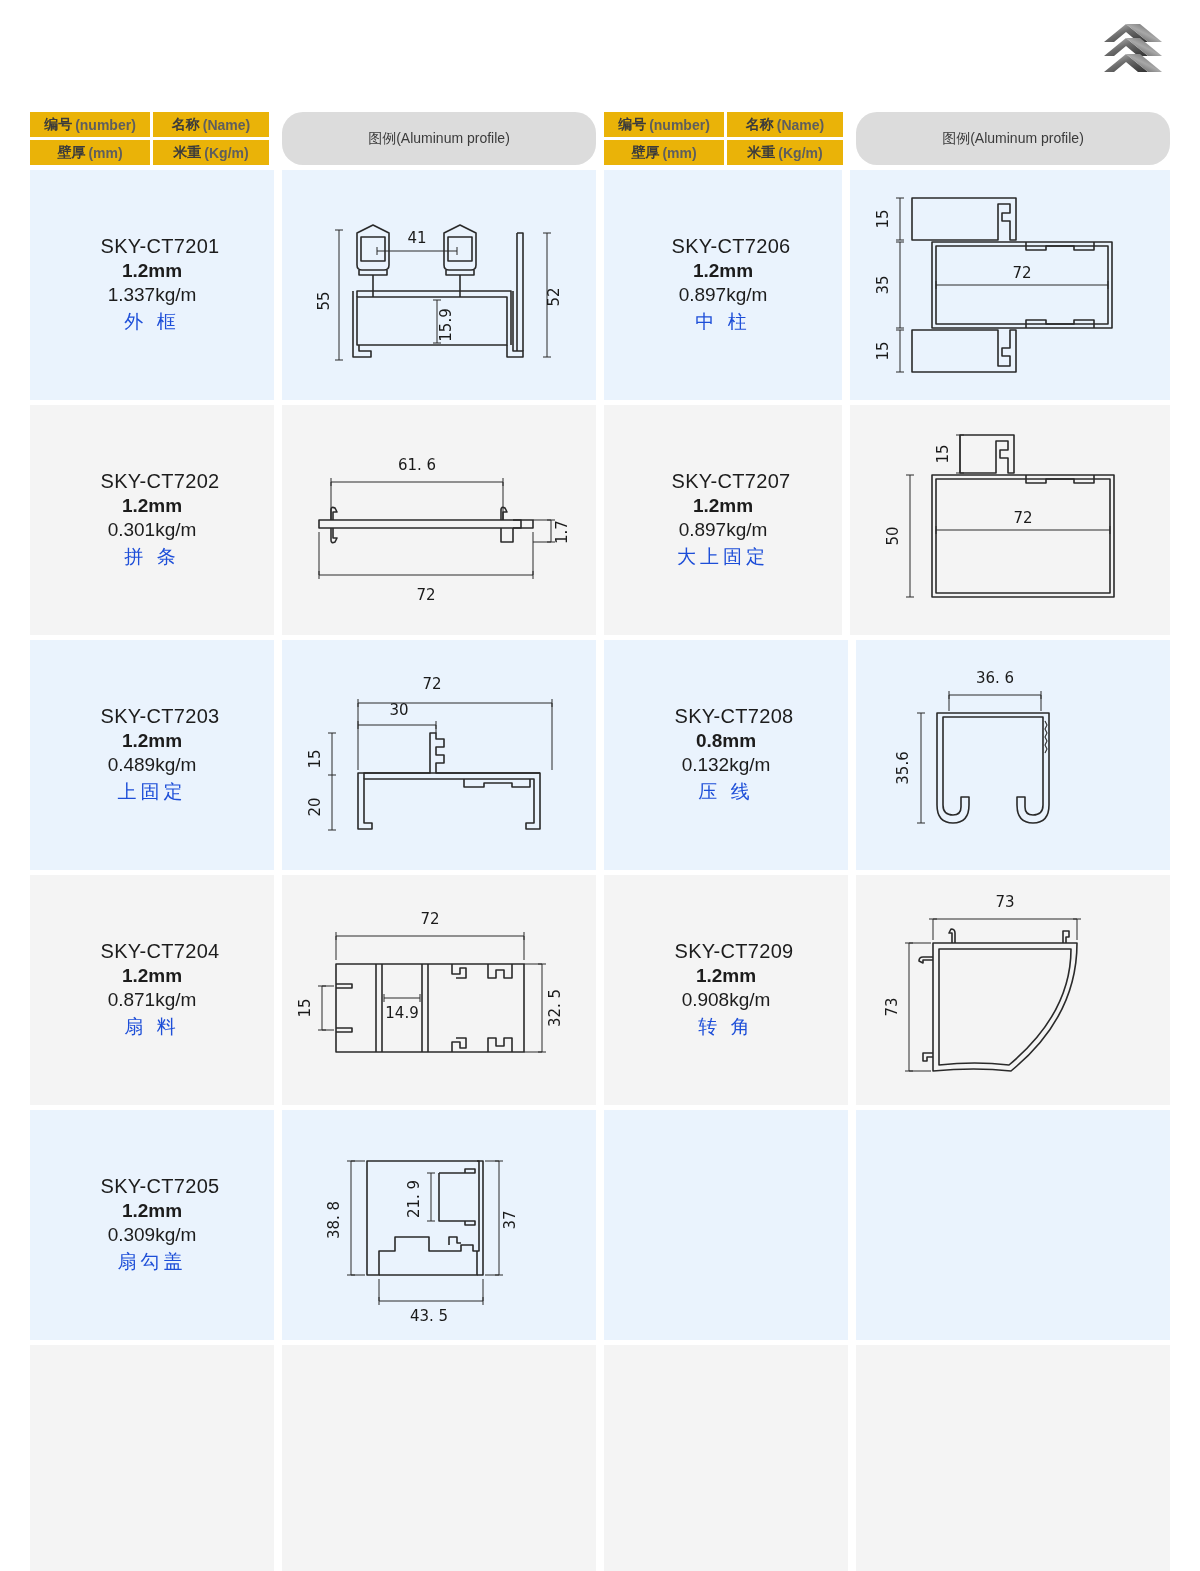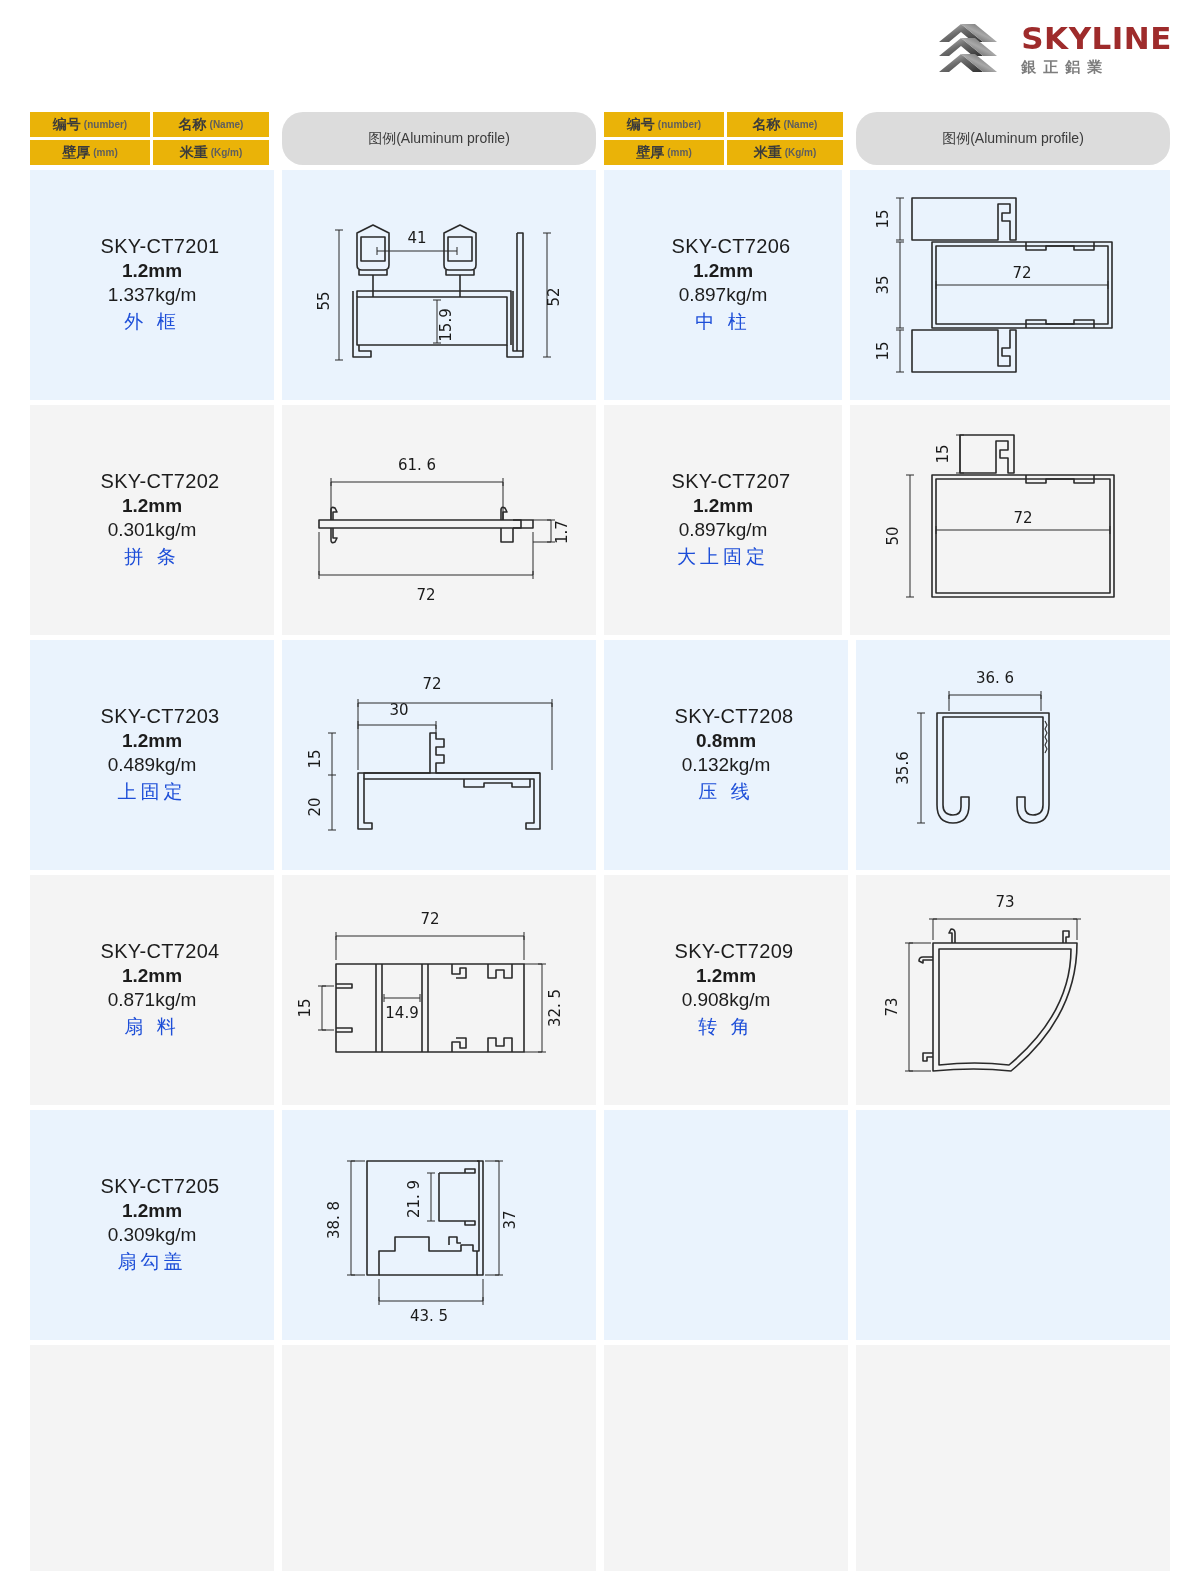--- a/index.html
+++ b/index.html
@@ -65,21 +65,21 @@
     background:#eab308;
     height:25px;
     display:flex; align-items:center; justify-content:center;
     font-size:13.5px; color:#3b3b3b;
     white-space:nowrap;
     font-weight:bold;
   }
   .hd-cell.c1{ width:120px; }
   .hd-cell.c2{ width:116px;text-align:right; }
   .hd-cell .zh{ font-size:14px; color:#3b3b3b; }
-  .hd-cell .en{ font-size:10px; color:#5e5e5e; margin-left:3px; }
+  .hd-cell .en{ font-size:14px; color:#5e5e5e; margin-left:3px; }
 
   .hd-fig{
     flex:1;
     background:#dcdcdc;
     display:flex; align-items:center; justify-content:center;
     font-size:14px; color:#3b3b3b;border-radius:21px;
   }
 
   .cell-label{
     width:244px;
@@ -130,24 +130,20 @@
           <stop offset="100%" stop-color="#505050"></stop>
         </linearGradient>
       </defs>
       <path d="M2 20 L24 2 L46 20 L36 20 L24 10 L12 20 Z" fill="url(#gmet)"></path>
       <path d="M24 2 L46 20 L60 20 L38 2 Z" fill="url(#gmet2)"></path>
       <path d="M2 34 L24 16 L46 34 L36 34 L24 24 L12 34 Z" fill="url(#gmet)"></path>
       <path d="M24 16 L46 34 L60 34 L38 16 Z" fill="url(#gmet2)"></path>
       <path d="M2 50 L24 32 L46 50 L36 50 L24 40 L12 50 Z" fill="url(#gmet)"></path>
       <path d="M24 32 L46 50 L60 50 L38 32 Z" fill="url(#gmet2)"></path>
     </svg>
-    <div class="brand-text">
-      <div class="brand-name">SKYLINE</div>
-      <div class="brand-sub">銀正鋁業</div>
-    </div>
   </div>
 </div>
 
 <div class="sheet">
 
   <div class="grid-head">
 
     <div class="half">
       <div class="hd-pair">
         <div class="hd-line">

